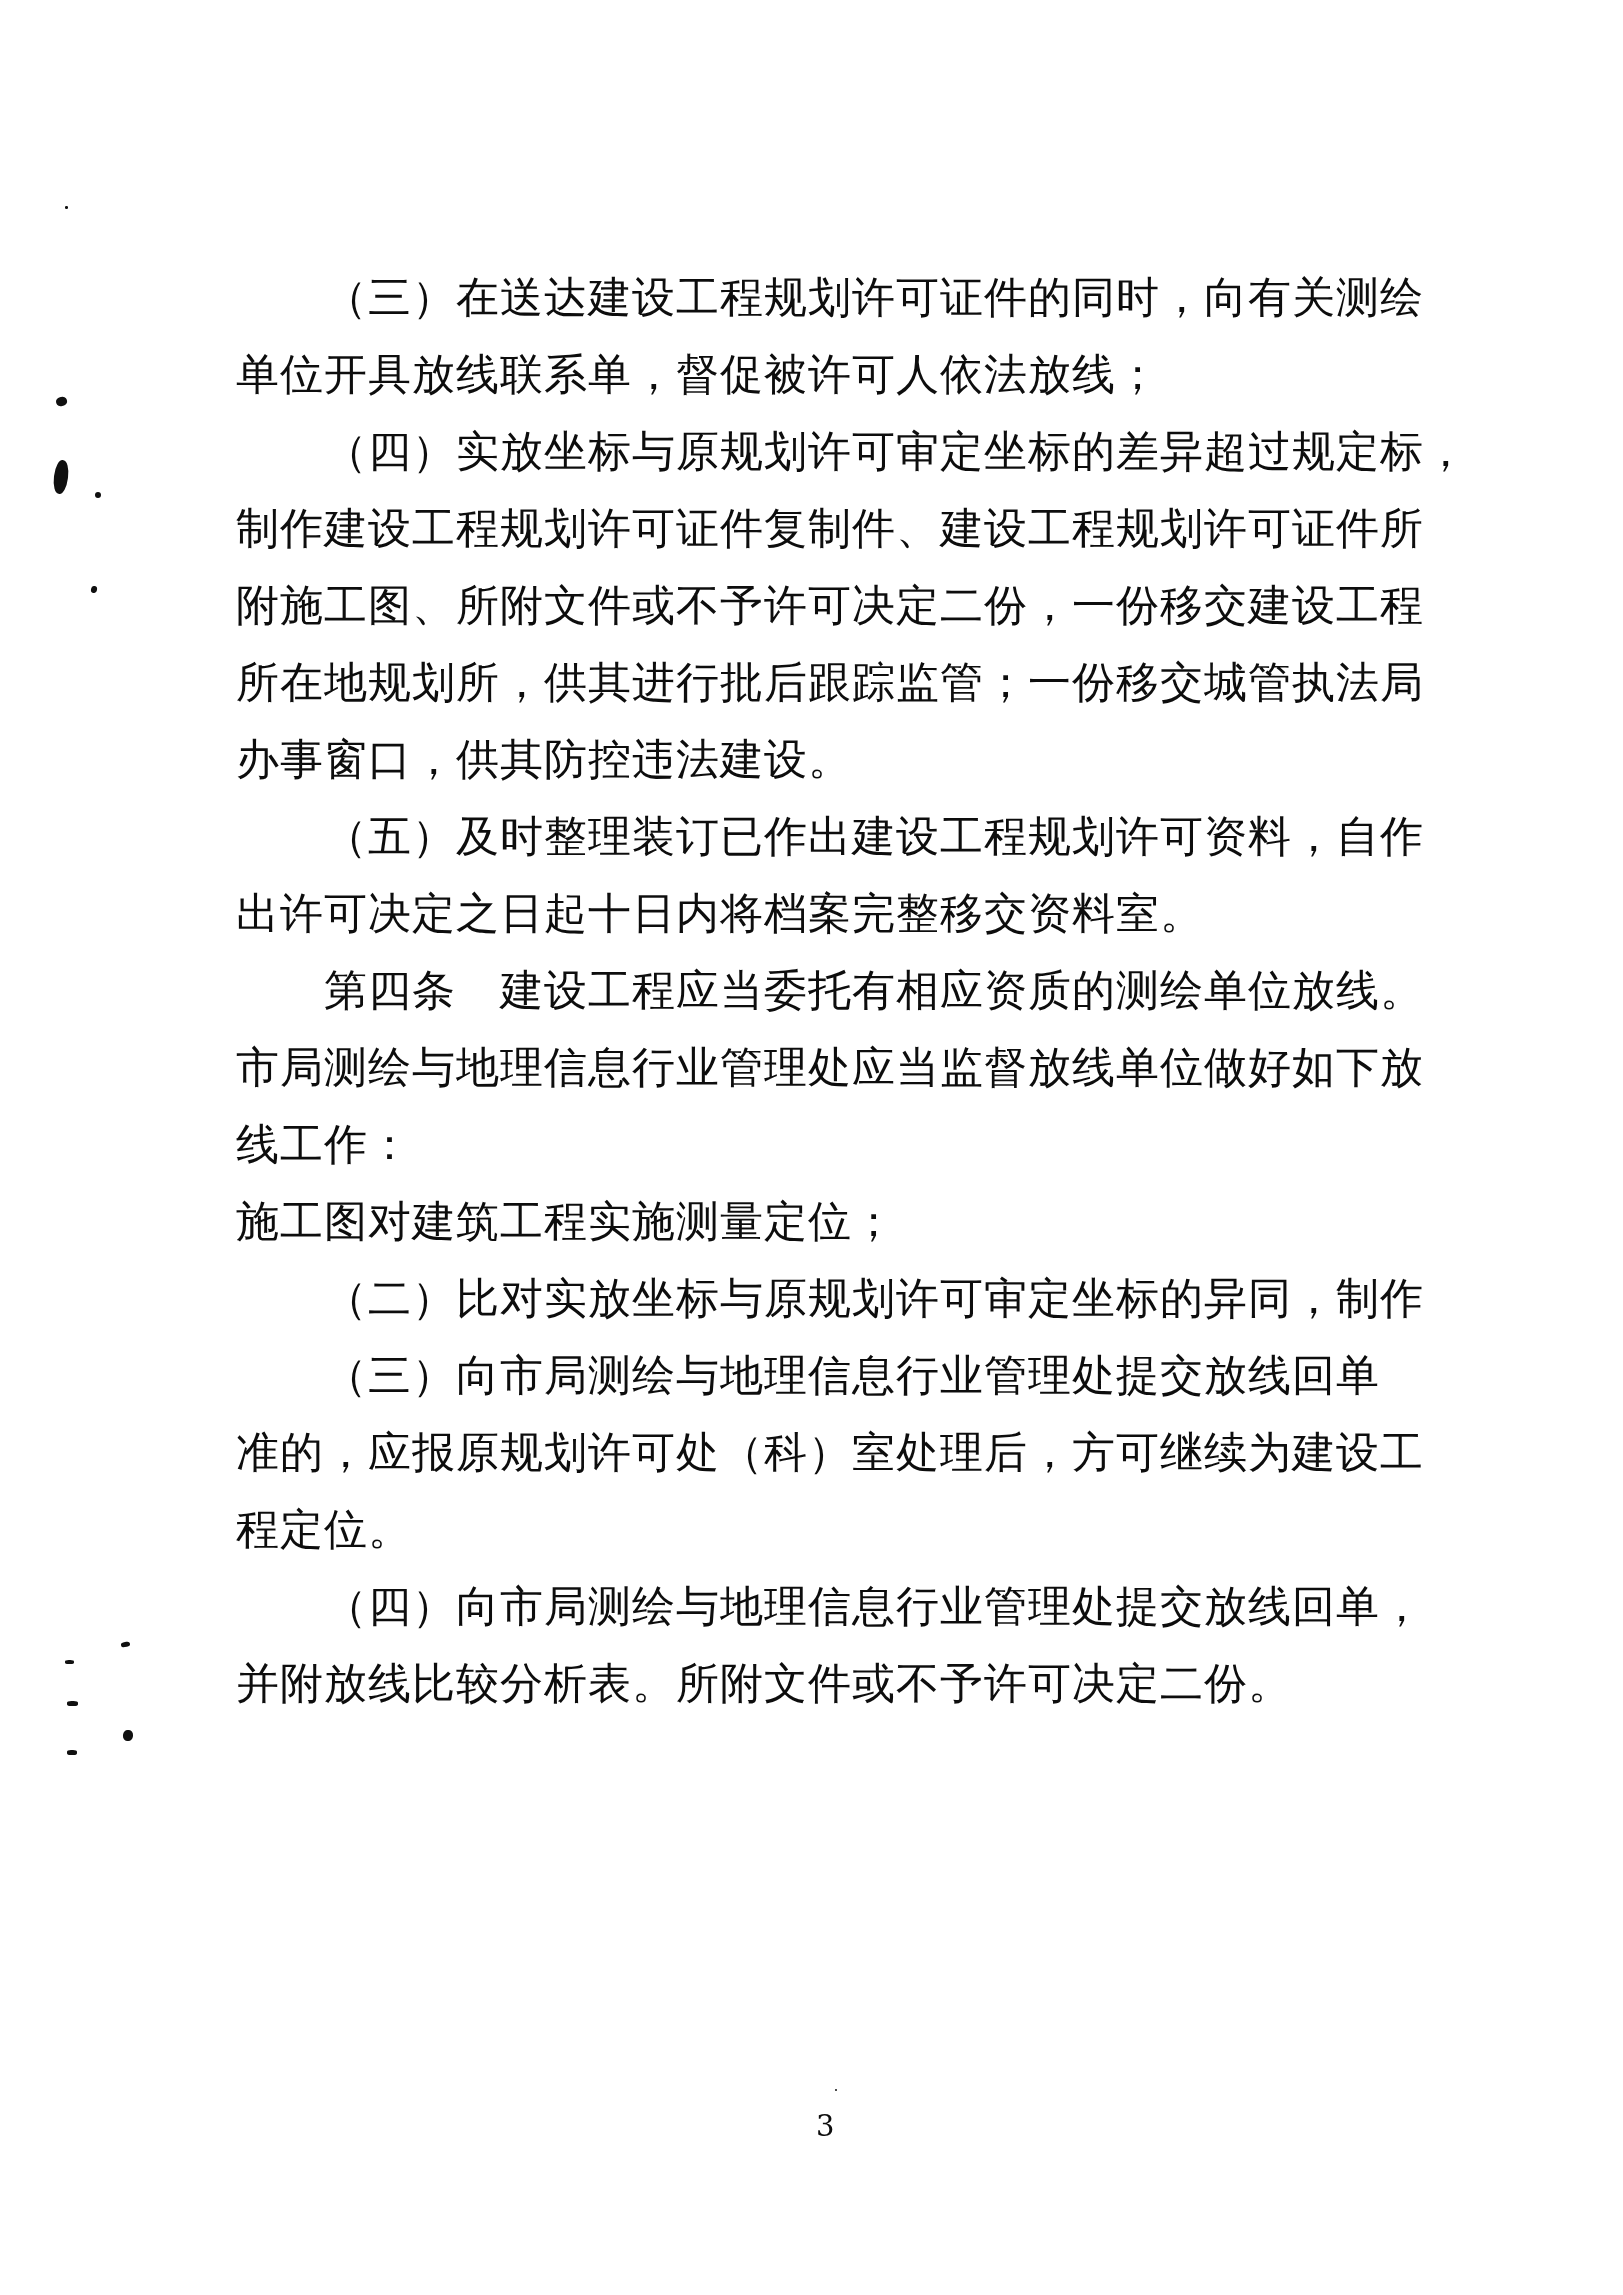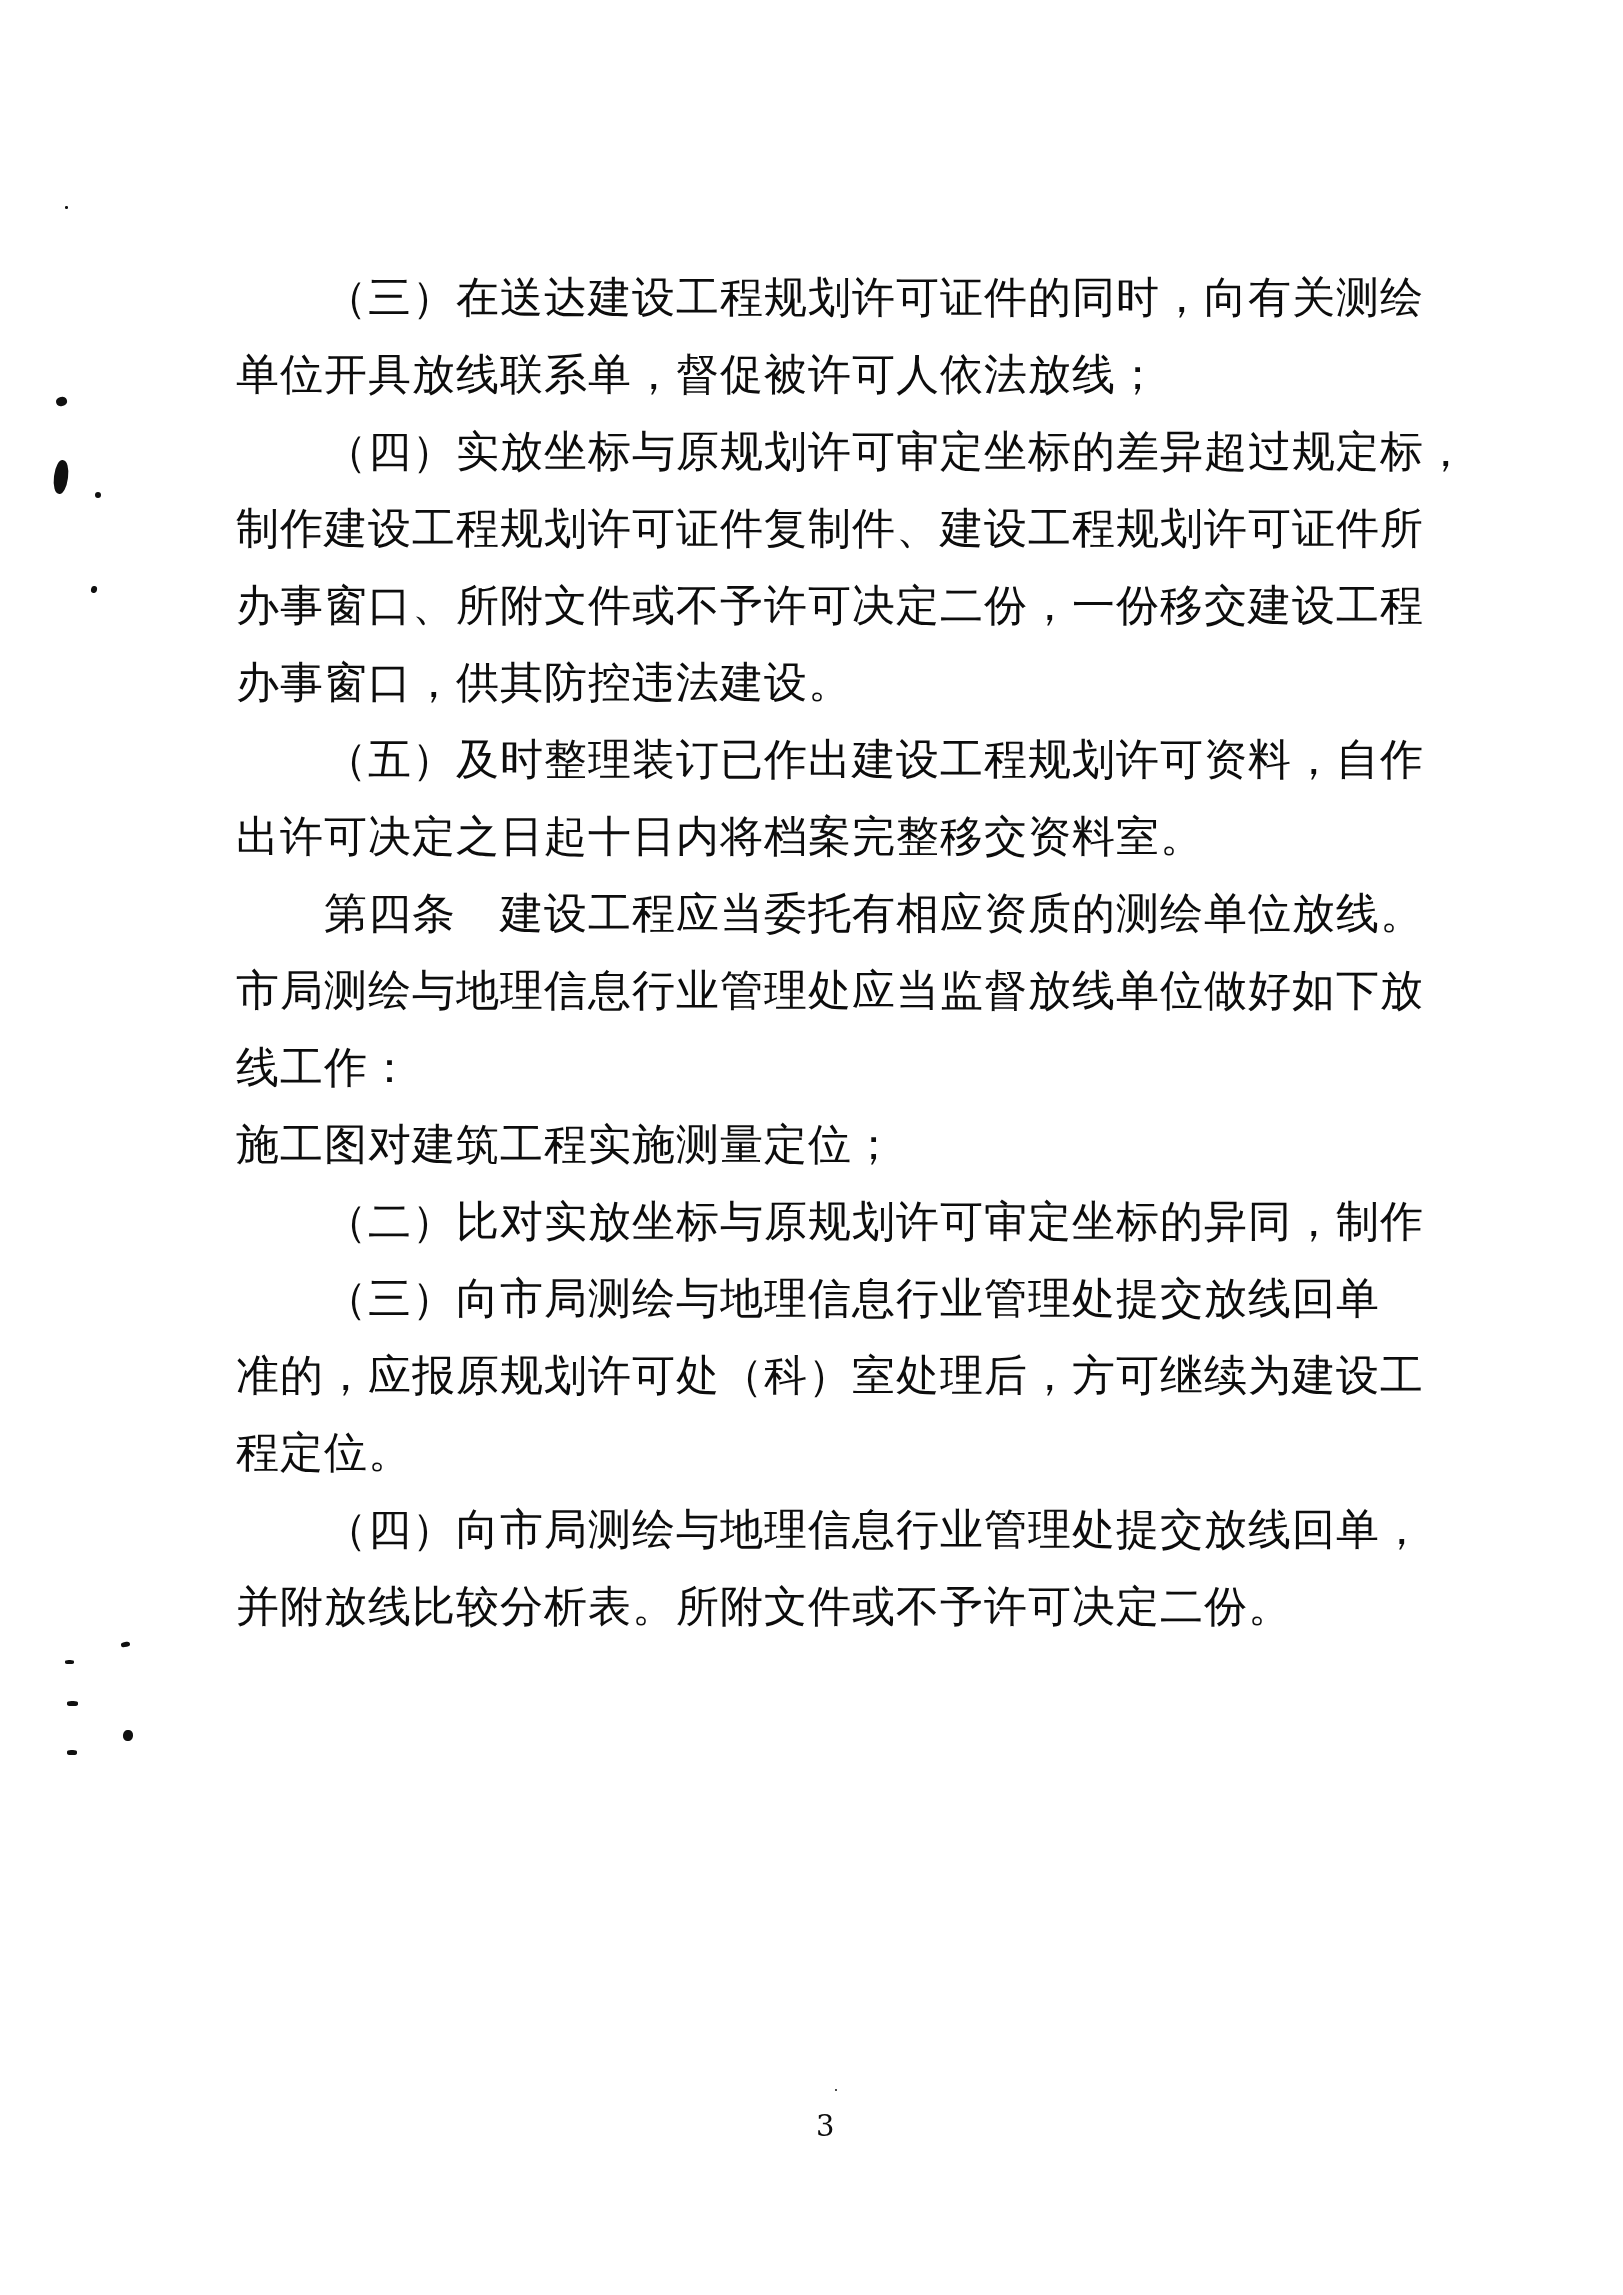--- a/index.html
+++ b/index.html
@@ -49,21 +49,22 @@
 </head>
 <body>
 
 <div class="page">
 
   <div class="textblock">
     <div class="line indent">（三）在送达建设工程规划许可证件的同时，向有关测绘</div>
     <div class="line">单位开具放线联系单，督促被许可人依法放线；</div>
     <div class="line indent">（四）实放坐标与原规划许可审定坐标的差异超过规定标，</div>
     <div class="line">制作建设工程规划许可证件复制件、建设工程规划许可证件所</div>
-    <div class="line">办事窗口、所附文件或不予许可决定二份，一份移交建设工程</div>
+    <div class="line">附施工图、所附文件或不予许可决定二份，一份移交建设工程</div>
+    <div class="line">所在地规划所，供其进行批后跟踪监管；一份移交城管执法局</div>
     <div class="line">办事窗口，供其防控违法建设。</div>
     <div class="line indent">（五）及时整理装订已作出建设工程规划许可资料，自作</div>
     <div class="line">出许可决定之日起十日内将档案完整移交资料室。</div>
     <div class="line indent">第四条　建设工程应当委托有相应资质的测绘单位放线。</div>
     <div class="line">市局测绘与地理信息行业管理处应当监督放线单位做好如下放</div>
     <div class="line">线工作：</div>
     <div class="line">施工图对建筑工程实施测量定位；</div>
     <div class="line indent">（二）比对实放坐标与原规划许可审定坐标的异同，制作</div>
     <div class="line indent">（三）向市局测绘与地理信息行业管理处提交放线回单</div>
     <div class="line">准的，应报原规划许可处（科）室处理后，方可继续为建设工</div>

